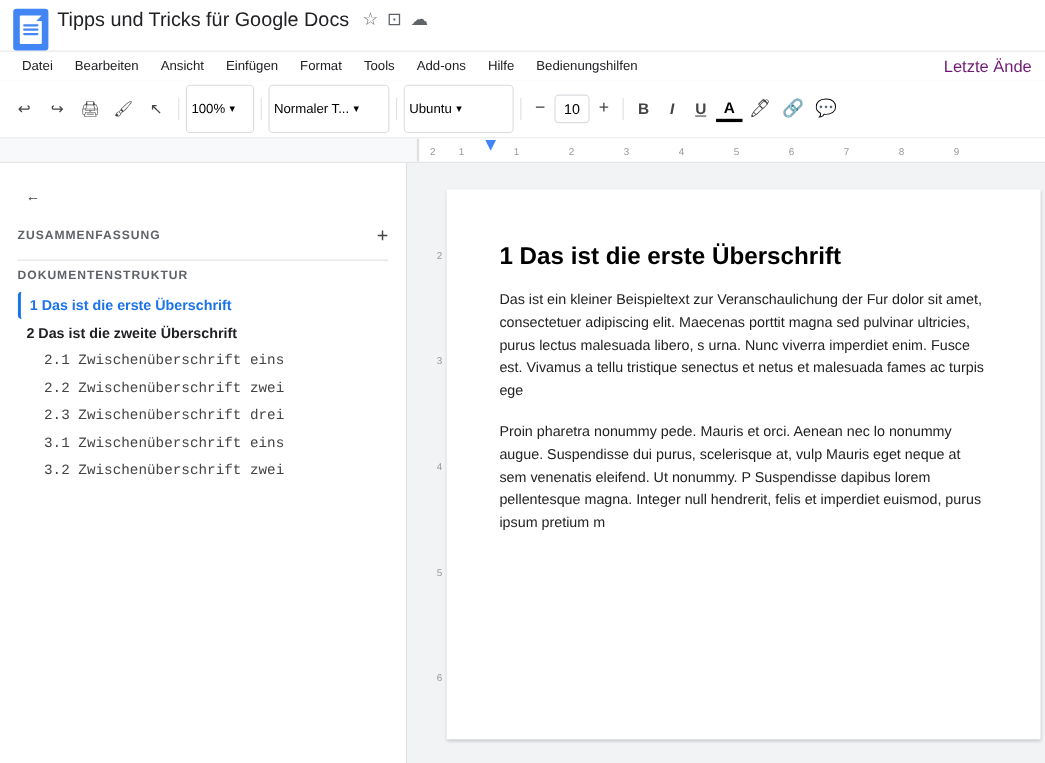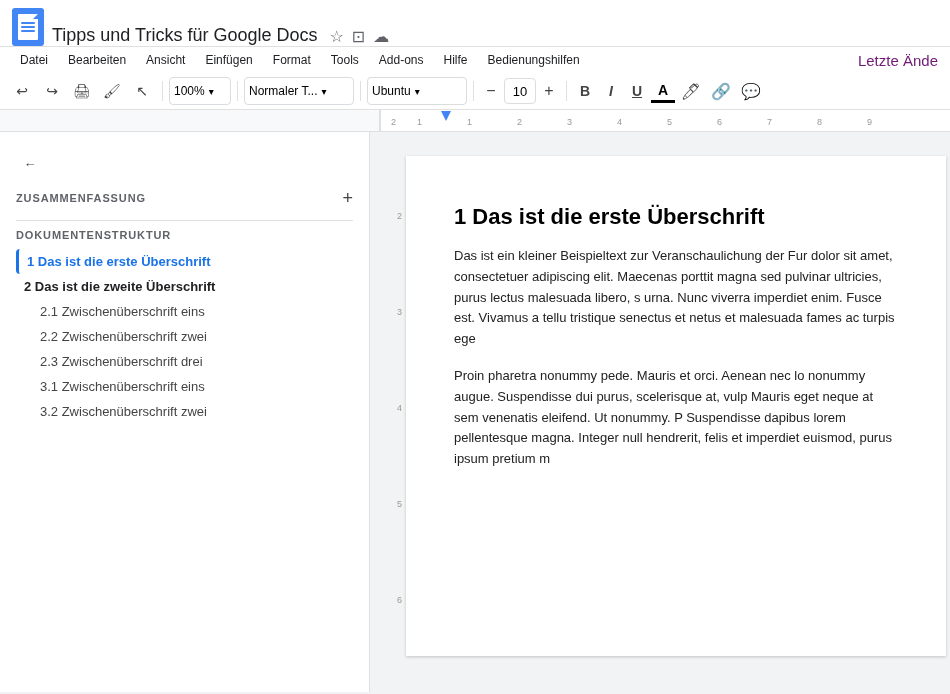--- a/index.html
+++ b/index.html
@@ -2,21 +2,21 @@
 <html><head>
   <meta charset="utf-8">
   <style>
     * { margin: 0; padding: 0; box-sizing: border-box; }
     body { font-family: Arial, sans-serif; font-size: 13px; background: #f1f3f4; width: 950px; height: 694px; overflow: hidden; }
 
     
     .title-bar {
       background: #fff;
       display: flex;
-      align-items: flex-end;
+      align-items: flex-start;
       padding: 8px 12px 0 12px;
       gap: 8px;
       border-bottom: 1px solid #e0e0e0;
     }
     .doc-icon {
       width: 32px; height: 38px;
       background: #4285f4;
       border-radius: 3px;
       display: flex; align-items: center; justify-content: center;
       position: relative;
@@ -86,21 +86,21 @@
       border-bottom: 1px solid #e0e0e0;
     }
     .toolbar-btn {
       width: 28px; height: 28px;
       display: flex; align-items: center; justify-content: center;
       border-radius: 4px; cursor: pointer; color: #444;
       font-size: 14px;
     }
     .toolbar-separator { width: 1px; height: 20px; background: #e0e0e0; margin: 0 4px; }
     .toolbar-select {
-      height: 28px; border: 1px solid #dadce0; border-radius: 4px;
+      height: 44px; border: 1px solid #dadce0; border-radius: 4px;
       padding: 0 4px; font-size: 12px; cursor: pointer; background: #fff;
       display: flex; align-items: center; gap: 4px;
     }
     .toolbar-select-zoom { width: 62px; }
     .toolbar-select-style { width: 110px; }
     .toolbar-select-font { width: 100px; }
     .font-size-area { display: flex; align-items: center; gap: 2px; }
     .font-size-btn { width: 22px; height: 22px; display: flex; align-items: center; justify-content: center; cursor: pointer; font-size: 16px; color: #444; }
     .font-size-input { width: 32px; height: 26px; border: 1px solid #dadce0; border-radius: 4px; text-align: center; font-size: 13px; }
     .toolbar-text-btn { font-weight: bold; font-size: 14px; width: 24px; height: 24px; display: flex; align-items: center; justify-content: center; cursor: pointer; color: #444; }
@@ -159,21 +159,21 @@
     .summary-add { color: #444; font-size: 18px; cursor: pointer; }
     .outline-item {
       padding: 5px 8px;
       cursor: pointer;
       border-radius: 4px;
       color: #202124;
       font-size: 13px;
     }
     .outline-h1 { font-weight: 700; color: #1a73e8; border-left: 3px solid #1a73e8; margin-left: 0; padding-left: 8px; }
     .outline-h2 { font-weight: 700; color: #202124; margin-left: 0; }
-    .outline-h3 { margin-left: 16px; color: #444; font-weight: 400; }
+    .outline-h3 { margin-left: 16px; color: #444; font-weight: 400; font-family: Liberation Mono, monospace; }
 
     
     .doc-area {
       flex: 1;
       background: #f1f3f4;
       overflow-y: auto;
       padding: 24px 0;
       display: flex;
       flex-direction: column;
       align-items: center;

